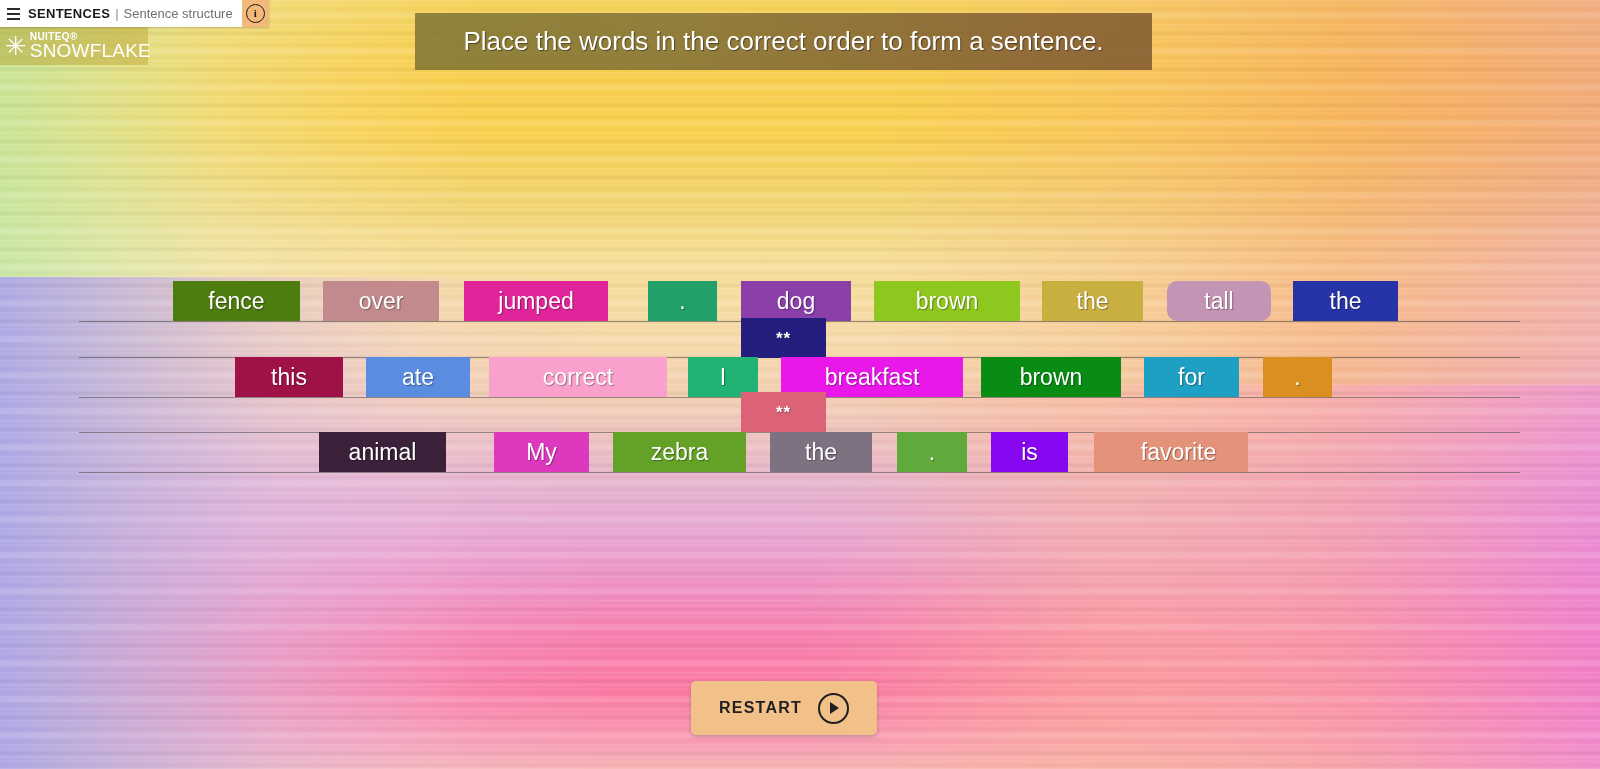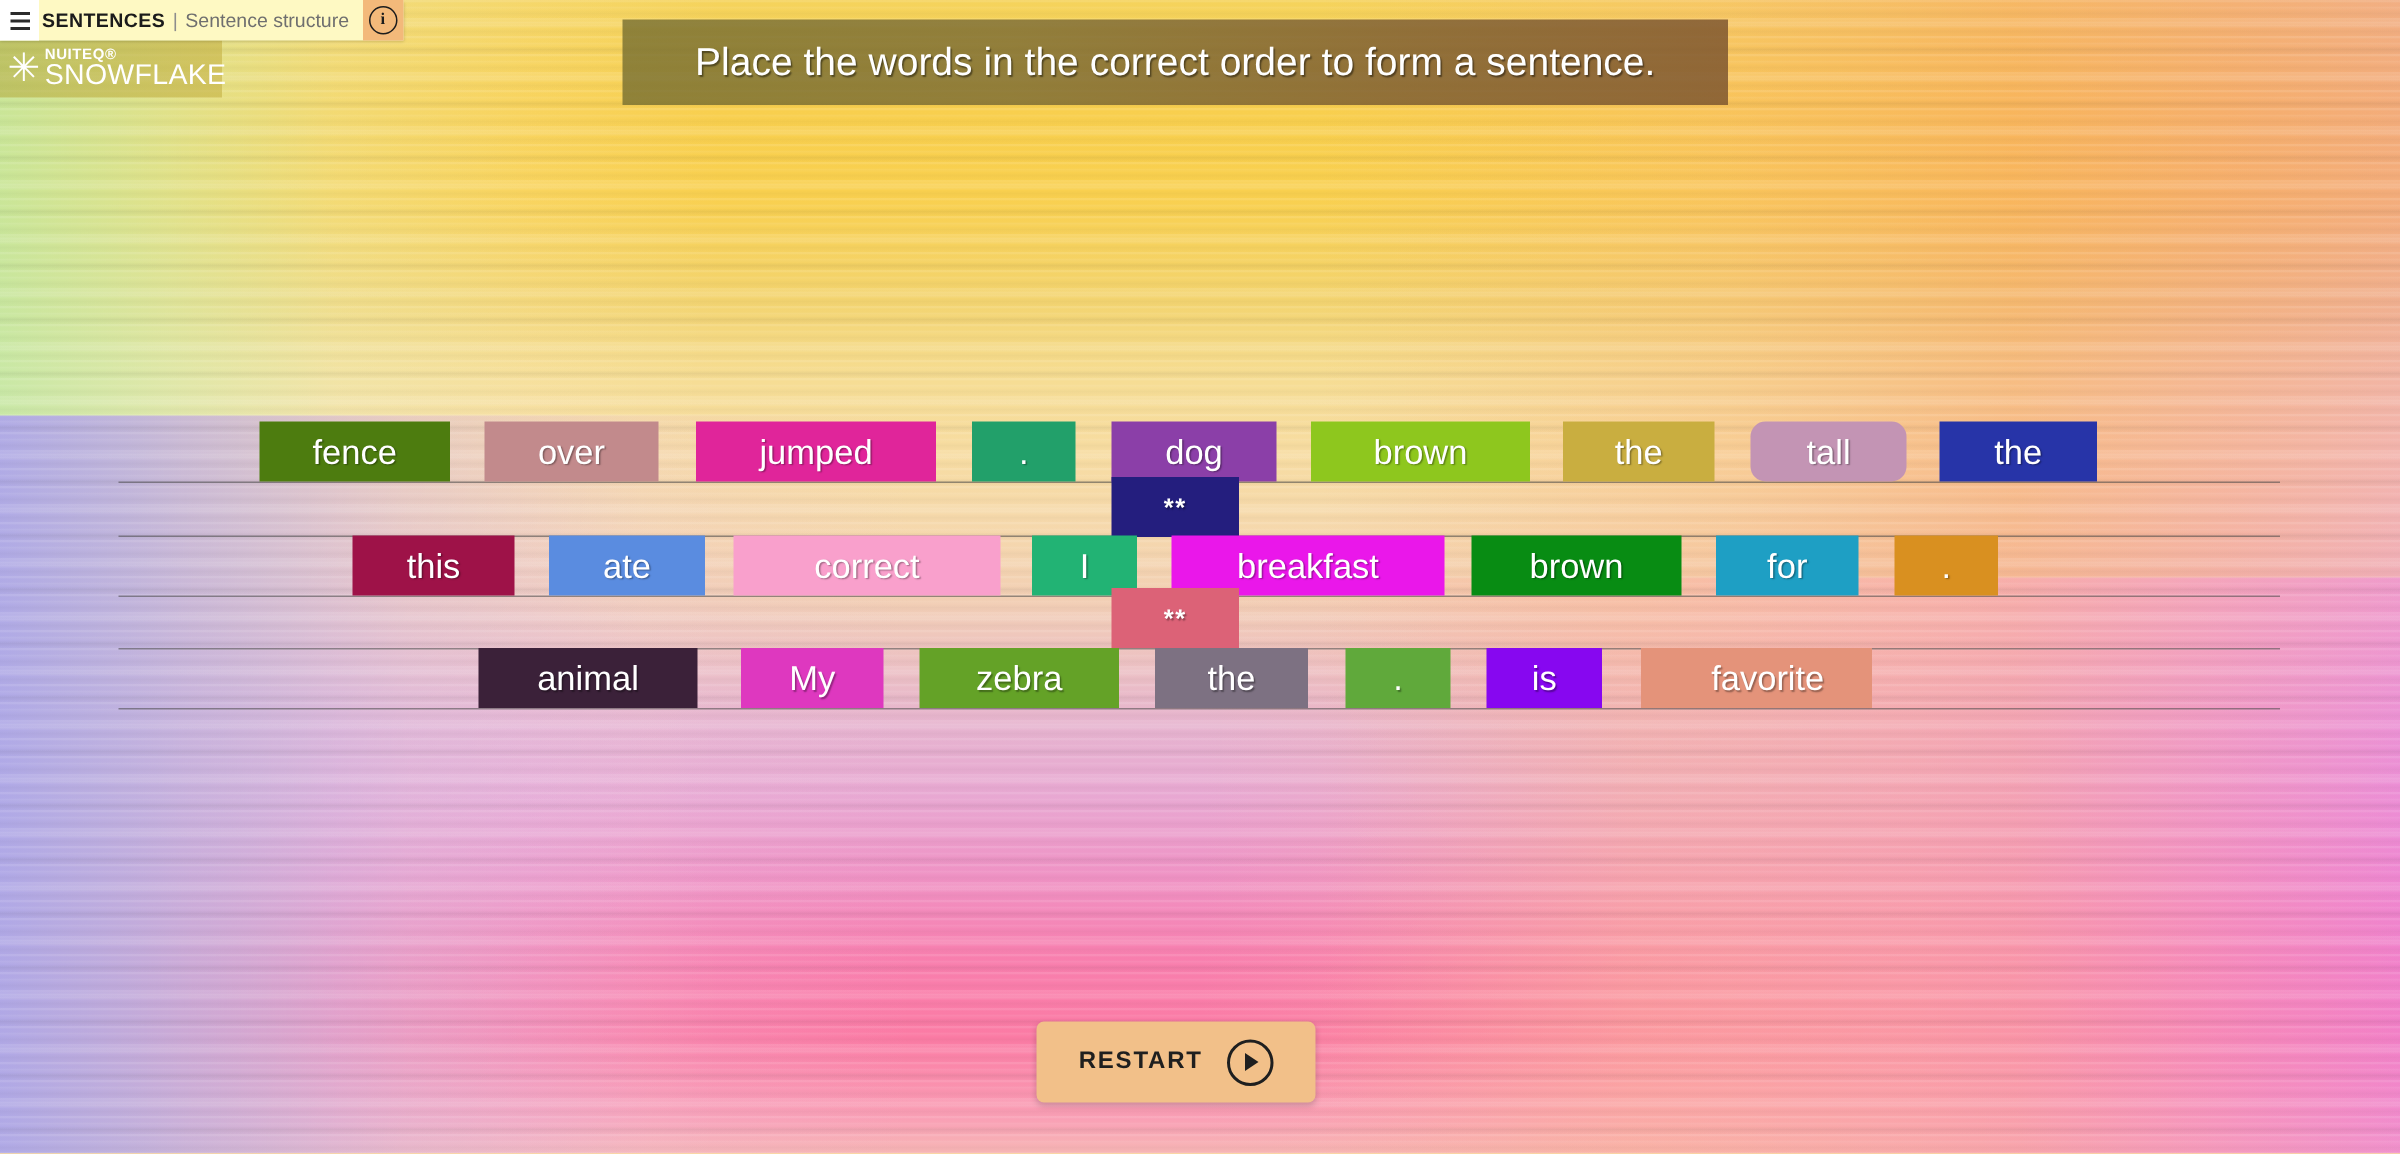--- a/index.html
+++ b/index.html
@@ -117,21 +117,21 @@
     );
   }
 
   
   .topbar {
     position: absolute;
     left: 0; top: 0;
     height: 27px;
     display: flex;
     align-items: stretch;
-    background: #fef9c3;
+    background: #ffffff;
     z-index: 20;
     box-shadow: 0 1px 2px rgba(0,0,0,0.18);
   }
   .hamburger {
     width: 26px;
     display: flex;
     flex-direction: column;
     justify-content: center;
     align-items: center;
     gap: 3px;
@@ -378,21 +378,21 @@
       <div class="rule-line" style="top: 357px;"></div>
       <div class="rule-line" style="top: 397px;"></div>
       <div class="rule-line" style="top: 432px;"></div>
       <div class="rule-line" style="top: 472px;"></div>
       <div class="tile" style="left: 173px; top: 281px; width: 127px; background: #4d7c0f;">
         <span class="tile-label">fence</span>
       </div>
       <div class="tile" style="left: 323px; top: 281px; width: 116px; background: rgb(194, 138, 140);">
         <span class="tile-label">over</span>
       </div>
-      <div class="tile" style="left: 464px; top: 281px; width: 160px; background: rgb(224, 37, 154);">
+      <div class="tile" style="left: 464px; top: 281px; width: 144px; background: rgb(224, 37, 154);">
         <span class="tile-label">jumped</span>
       </div>
       <div class="tile" style="left: 648px; top: 281px; width: 69px; background: rgb(34, 160, 106);">
         <span class="tile-label">.</span>
       </div>
       <div class="tile" style="left: 741px; top: 281px; width: 110px; background: rgb(139, 63, 168);">
         <span class="tile-label">dog</span>
       </div>
       <div class="tile" style="left: 874px; top: 281px; width: 146px; background: rgb(142, 199, 30);">
         <span class="tile-label">brown</span>
@@ -429,21 +429,21 @@
       </div>
       <div class="tile" style="left: 1144px; top: 357px; width: 95px; background: rgb(30, 159, 196);">
         <span class="tile-label">for</span>
       </div>
       <div class="tile" style="left: 1263px; top: 357px; width: 69px; background: rgb(217, 144, 32);">
         <span class="tile-label">.</span>
       </div>
       <div class="tile star" style="left: 741px; top: 392px; width: 85px; background: rgb(220, 98, 119);">
         <span class="tile-label">**</span>
       </div>
-      <div class="tile" style="left: 319px; top: 432px; width: 146px; background: rgb(59, 33, 57);">
+      <div class="tile" style="left: 319px; top: 432px; width: 127px; background: rgb(59, 33, 57);">
         <span class="tile-label">animal</span>
       </div>
       <div class="tile" style="left: 494px; top: 432px; width: 95px; background: rgb(222, 56, 191);">
         <span class="tile-label">My</span>
       </div>
       <div class="tile" style="left: 613px; top: 432px; width: 133px; background: rgb(100, 162, 39);">
         <span class="tile-label">zebra</span>
       </div>
       <div class="tile" style="left: 770px; top: 432px; width: 102px; background: rgb(125, 113, 130);">
         <span class="tile-label">the</span>

